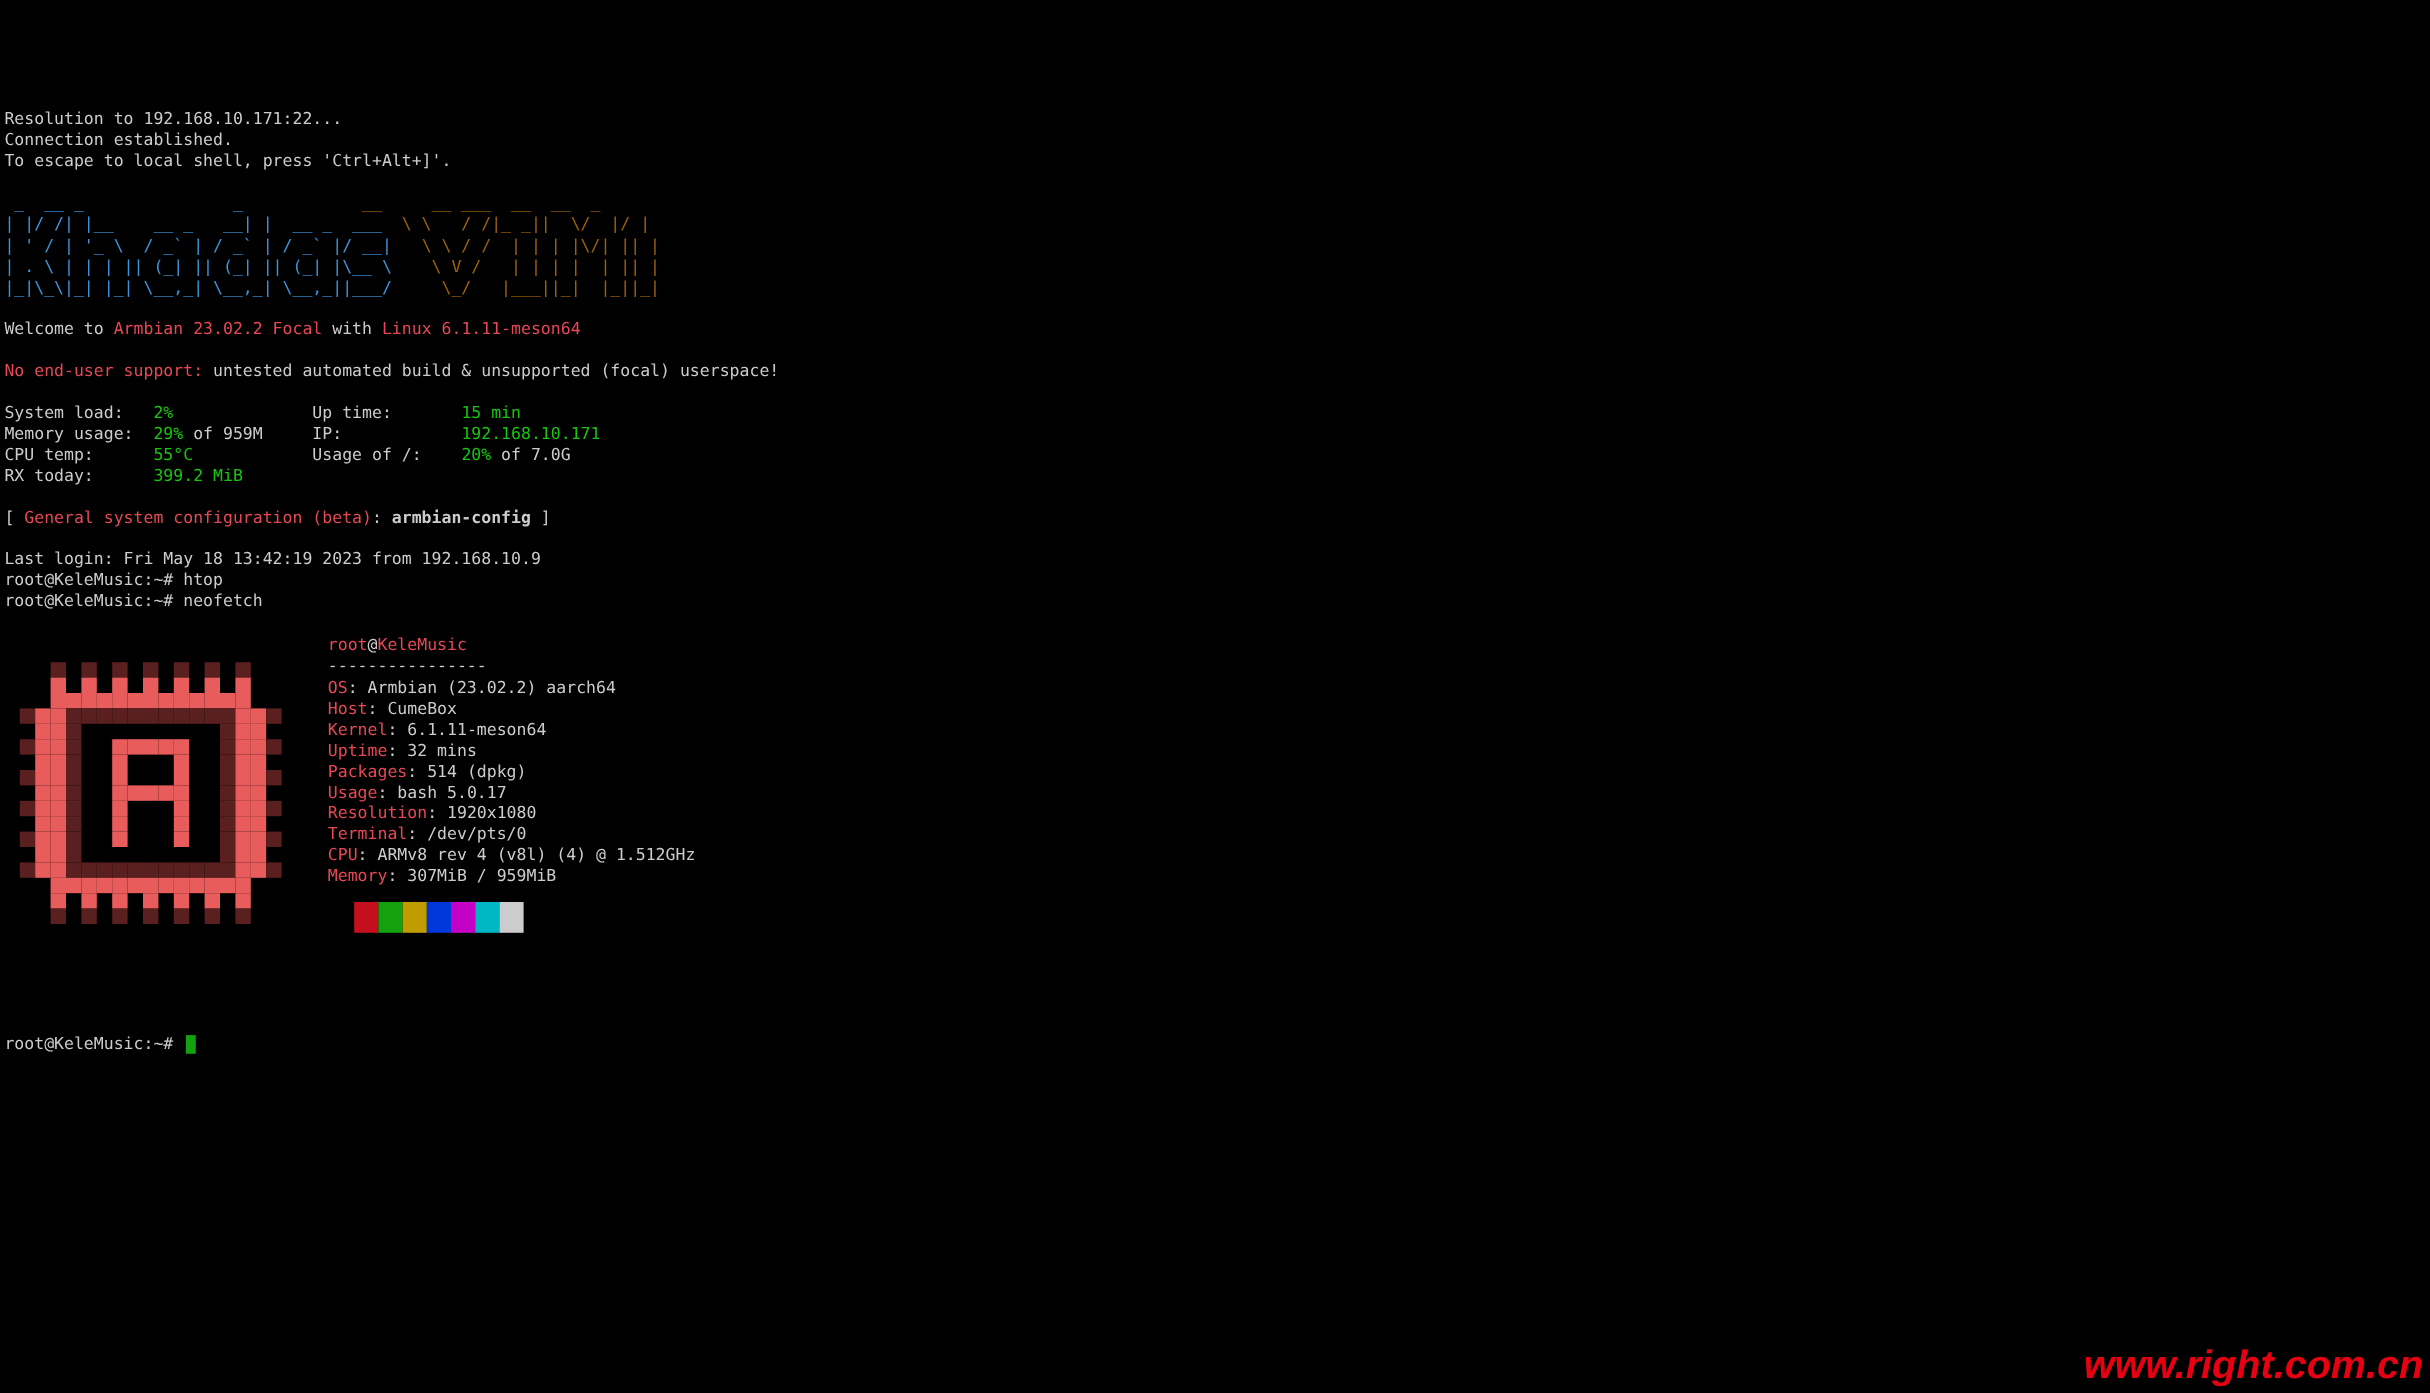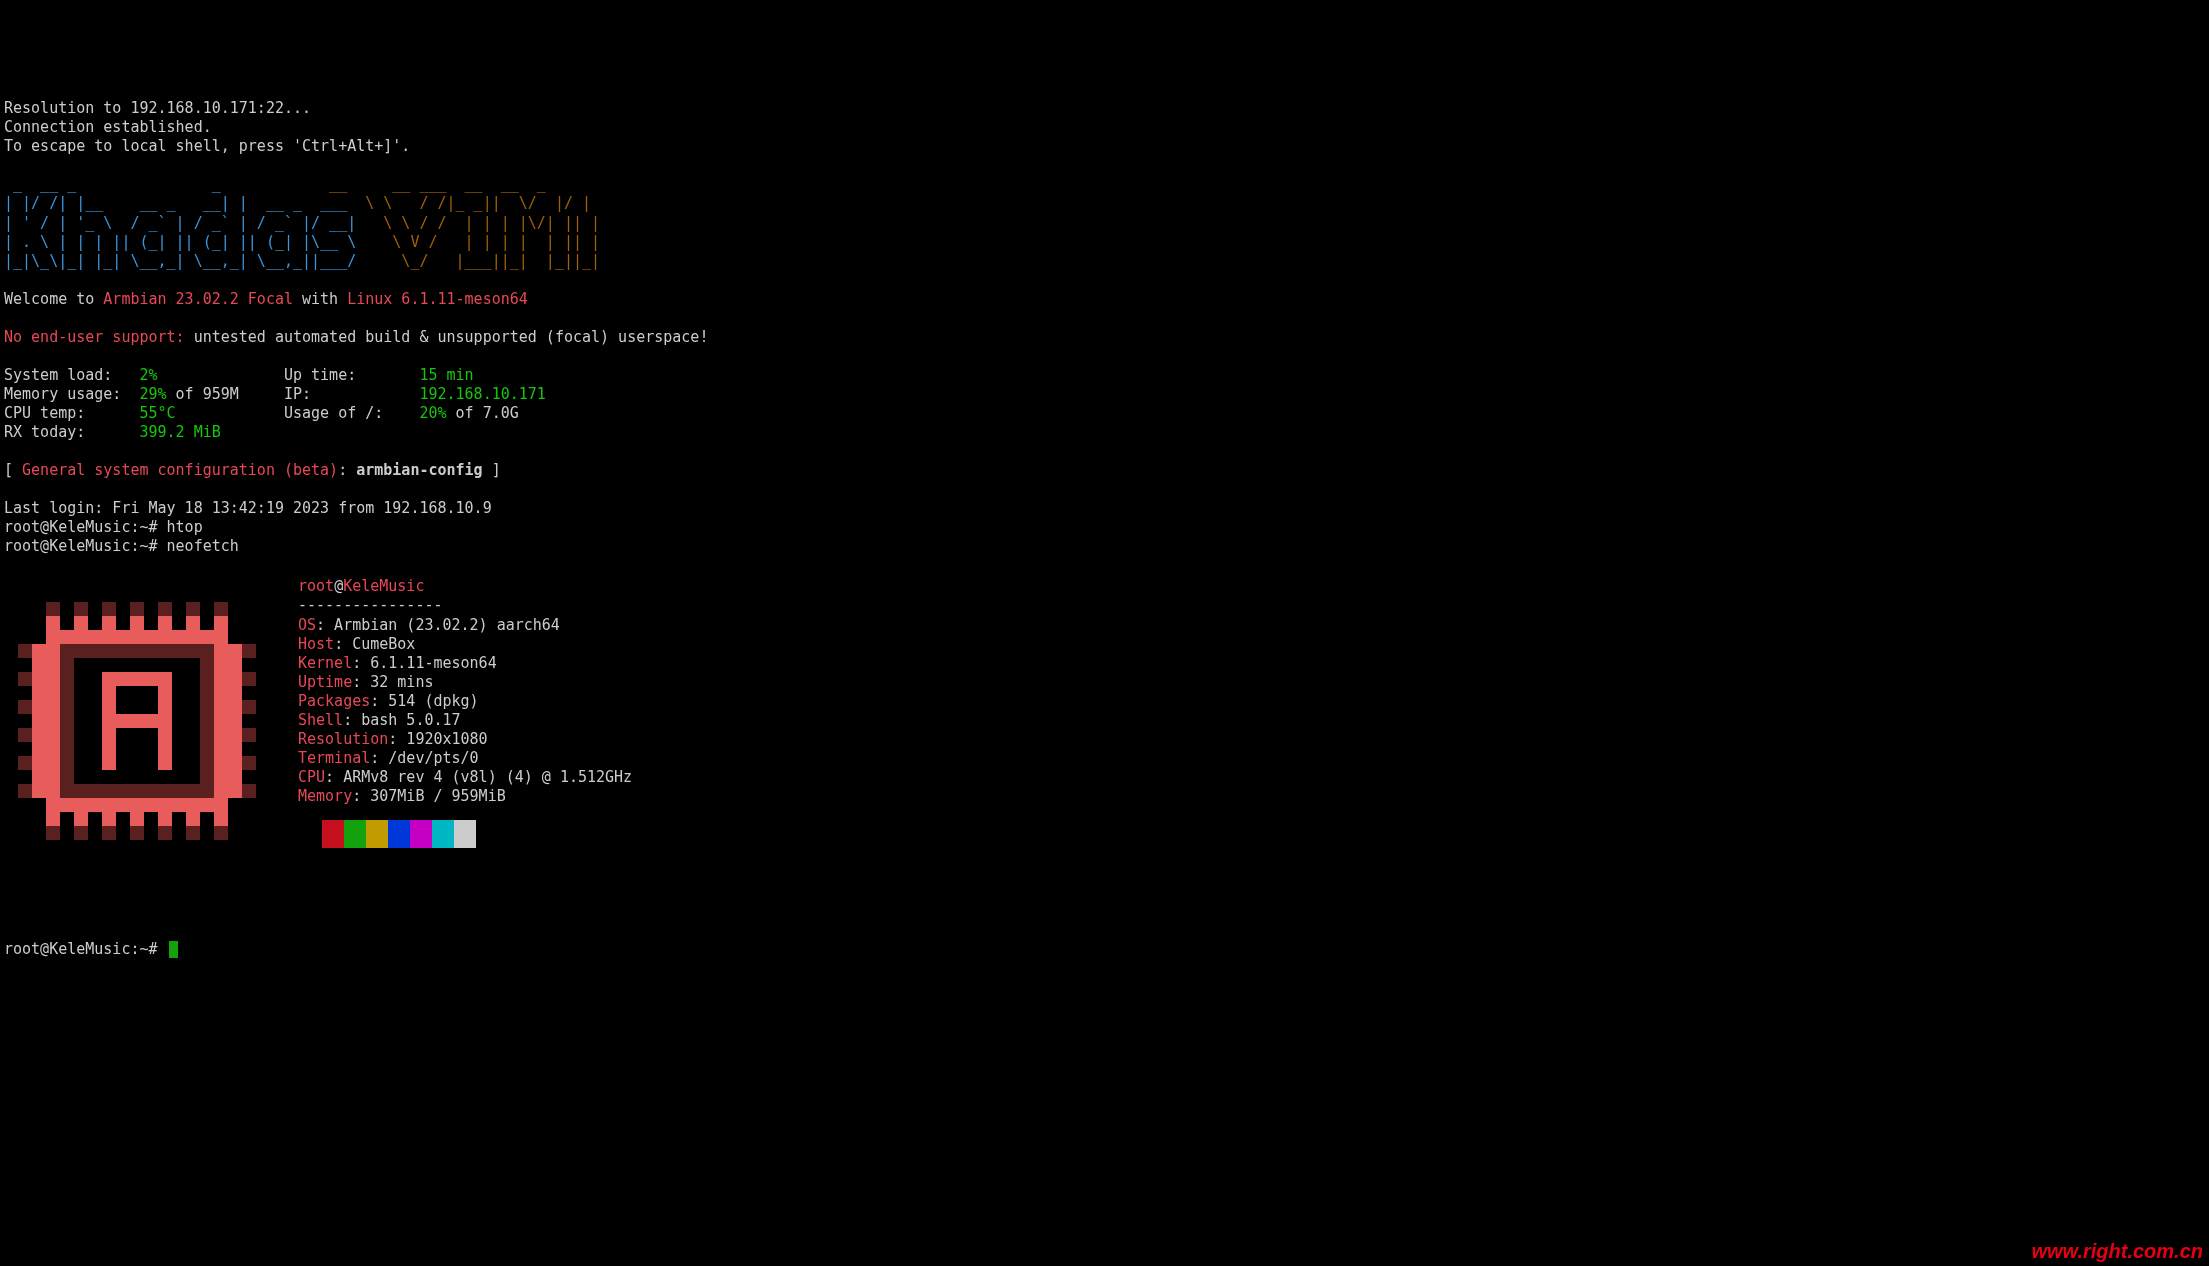--- a/index.html
+++ b/index.html
@@ -65,21 +65,21 @@
     margin-left:2px;
   }
 
   .watermark {
     position: fixed;
     right: 6px;
     bottom: 2px;
     font-family: Arial, sans-serif;
     font-weight: bold;
     font-style: italic;
-    font-size: 20px;
+    font-size: 36px;
     color: #e60012;
     letter-spacing: 0;
     white-space: nowrap;
   }
 </style>
 </head>
 <body>
 
 
 
@@ -113,21 +113,21 @@
     <div class="logo-grid" id="logo-grid" style="grid-template-rows: repeat(20, 14px);"><div class="e"></div><div class="e"></div><div class="d"></div><div class="e"></div><div class="d"></div><div class="e"></div><div class="d"></div><div class="e"></div><div class="d"></div><div class="e"></div><div class="d"></div><div class="e"></div><div class="d"></div><div class="e"></div><div class="d"></div><div class="e"></div><div class="e"></div><div class="e"></div><div class="e"></div><div class="e"></div><div class="p"></div><div class="e"></div><div class="p"></div><div class="e"></div><div class="p"></div><div class="e"></div><div class="p"></div><div class="e"></div><div class="p"></div><div class="e"></div><div class="p"></div><div class="e"></div><div class="p"></div><div class="e"></div><div class="e"></div><div class="e"></div><div class="e"></div><div class="e"></div><div class="p"></div><div class="p"></div><div class="p"></div><div class="p"></div><div class="p"></div><div class="p"></div><div class="p"></div><div class="p"></div><div class="p"></div><div class="p"></div><div class="p"></div><div class="p"></div><div class="p"></div><div class="e"></div><div class="e"></div><div class="e"></div><div class="d"></div><div class="p"></div><div class="p"></div><div class="d"></div><div class="d"></div><div class="d"></div><div class="d"></div><div class="d"></div><div class="d"></div><div class="d"></div><div class="d"></div><div class="d"></div><div class="d"></div><div class="d"></div><div class="p"></div><div class="p"></div><div class="d"></div><div class="e"></div><div class="e"></div><div class="p"></div><div class="p"></div><div class="d"></div><div class="e"></div><div class="e"></div><div class="e"></div><div class="e"></div><div class="e"></div><div class="e"></div><div class="e"></div><div class="e"></div><div class="e"></div><div class="d"></div><div class="p"></div><div class="p"></div><div class="e"></div><div class="e"></div><div class="d"></div><div class="p"></div><div class="p"></div><div class="d"></div><div class="e"></div><div class="e"></div><div class="p"></div><div class="p"></div><div class="p"></div><div class="p"></div><div class="p"></div><div class="e"></div><div class="e"></div><div class="d"></div><div class="p"></div><div class="p"></div><div class="d"></div><div class="e"></div><div class="e"></div><div class="p"></div><div class="p"></div><div class="d"></div><div class="e"></div><div class="e"></div><div class="p"></div><div class="e"></div><div class="e"></div><div class="e"></div><div class="p"></div><div class="e"></div><div class="e"></div><div class="d"></div><div class="p"></div><div class="p"></div><div class="e"></div><div class="e"></div><div class="d"></div><div class="p"></div><div class="p"></div><div class="d"></div><div class="e"></div><div class="e"></div><div class="p"></div><div class="e"></div><div class="e"></div><div class="e"></div><div class="p"></div><div class="e"></div><div class="e"></div><div class="d"></div><div class="p"></div><div class="p"></div><div class="d"></div><div class="e"></div><div class="e"></div><div class="p"></div><div class="p"></div><div class="d"></div><div class="e"></div><div class="e"></div><div class="p"></div><div class="p"></div><div class="p"></div><div class="p"></div><div class="p"></div><div class="e"></div><div class="e"></div><div class="d"></div><div class="p"></div><div class="p"></div><div class="e"></div><div class="e"></div><div class="d"></div><div class="p"></div><div class="p"></div><div class="d"></div><div class="e"></div><div class="e"></div><div class="p"></div><div class="e"></div><div class="e"></div><div class="e"></div><div class="p"></div><div class="e"></div><div class="e"></div><div class="d"></div><div class="p"></div><div class="p"></div><div class="d"></div><div class="e"></div><div class="e"></div><div class="p"></div><div class="p"></div><div class="d"></div><div class="e"></div><div class="e"></div><div class="p"></div><div class="e"></div><div class="e"></div><div class="e"></div><div class="p"></div><div class="e"></div><div class="e"></div><div class="d"></div><div class="p"></div><div class="p"></div><div class="e"></div><div class="e"></div><div class="d"></div><div class="p"></div><div class="p"></div><div class="d"></div><div class="e"></div><div class="e"></div><div class="p"></div><div class="e"></div><div class="e"></div><div class="e"></div><div class="p"></div><div class="e"></div><div class="e"></div><div class="d"></div><div class="p"></div><div class="p"></div><div class="d"></div><div class="e"></div><div class="e"></div><div class="p"></div><div class="p"></div><div class="d"></div><div class="e"></div><div class="e"></div><div class="e"></div><div class="e"></div><div class="e"></div><div class="e"></div><div class="e"></div><div class="e"></div><div class="e"></div><div class="d"></div><div class="p"></div><div class="p"></div><div class="e"></div><div class="e"></div><div class="d"></div><div class="p"></div><div class="p"></div><div class="d"></div><div class="d"></div><div class="d"></div><div class="d"></div><div class="d"></div><div class="d"></div><div class="d"></div><div class="d"></div><div class="d"></div><div class="d"></div><div class="d"></div><div class="p"></div><div class="p"></div><div class="d"></div><div class="e"></div><div class="e"></div><div class="e"></div><div class="p"></div><div class="p"></div><div class="p"></div><div class="p"></div><div class="p"></div><div class="p"></div><div class="p"></div><div class="p"></div><div class="p"></div><div class="p"></div><div class="p"></div><div class="p"></div><div class="p"></div><div class="e"></div><div class="e"></div><div class="e"></div><div class="e"></div><div class="e"></div><div class="p"></div><div class="e"></div><div class="p"></div><div class="e"></div><div class="p"></div><div class="e"></div><div class="p"></div><div class="e"></div><div class="p"></div><div class="e"></div><div class="p"></div><div class="e"></div><div class="p"></div><div class="e"></div><div class="e"></div><div class="e"></div><div class="e"></div><div class="e"></div><div class="d"></div><div class="e"></div><div class="d"></div><div class="e"></div><div class="d"></div><div class="e"></div><div class="d"></div><div class="e"></div><div class="d"></div><div class="e"></div><div class="d"></div><div class="e"></div><div class="d"></div><div class="e"></div><div class="e"></div><div class="e"></div><div class="e"></div><div class="e"></div><div class="e"></div><div class="e"></div><div class="e"></div><div class="e"></div><div class="e"></div><div class="e"></div><div class="e"></div><div class="e"></div><div class="e"></div><div class="e"></div><div class="e"></div><div class="e"></div><div class="e"></div><div class="e"></div><div class="e"></div><div class="e"></div><div class="e"></div><div class="e"></div><div class="e"></div><div class="e"></div><div class="e"></div><div class="e"></div><div class="e"></div><div class="e"></div><div class="e"></div><div class="e"></div><div class="e"></div><div class="e"></div><div class="e"></div><div class="e"></div><div class="e"></div><div class="e"></div><div class="e"></div><div class="e"></div><div class="e"></div><div class="e"></div><div class="e"></div><div class="e"></div><div class="e"></div><div class="e"></div><div class="e"></div><div class="e"></div><div class="e"></div><div class="e"></div><div class="e"></div><div class="e"></div><div class="e"></div><div class="e"></div><div class="e"></div><div class="e"></div><div class="e"></div><div class="e"></div></div>
   </div>
   <div class="nf-info">
 <span><span class="nf-key">root</span><span>@</span><span class="nf-key">KeleMusic</span></span>
 <span>----------------</span>
 <span><span class="nf-key">OS</span><span>: Armbian (23.02.2) aarch64</span></span>
 <span><span class="nf-key">Host</span><span>: CumeBox</span></span>
 <span><span class="nf-key">Kernel</span><span>: 6.1.11-meson64</span></span>
 <span><span class="nf-key">Uptime</span><span>: 32 mins</span></span>
 <span><span class="nf-key">Packages</span><span>: 514 (dpkg)</span></span>
-<span><span class="nf-key">Shell</span><span>: bash 5.0.17</span></span>
+<span><span class="nf-key">Usage</span><span>: bash 5.0.17</span></span>
 <span><span class="nf-key">Resolution</span><span>: 1920x1080</span></span>
 <span><span class="nf-key">Terminal</span><span>: /dev/pts/0</span></span>
 <span><span class="nf-key">CPU</span><span>: ARMv8 rev 4 (v8l) (4) @ 1.512GHz</span></span>
 <span><span class="nf-key">Memory</span><span>: 307MiB / 959MiB</span></span>
 <div class="swatches">
   <div class="sw black"></div>
   <div class="sw red"></div>
   <div class="sw green"></div>
   <div class="sw yellow"></div>
   <div class="sw blue"></div>

